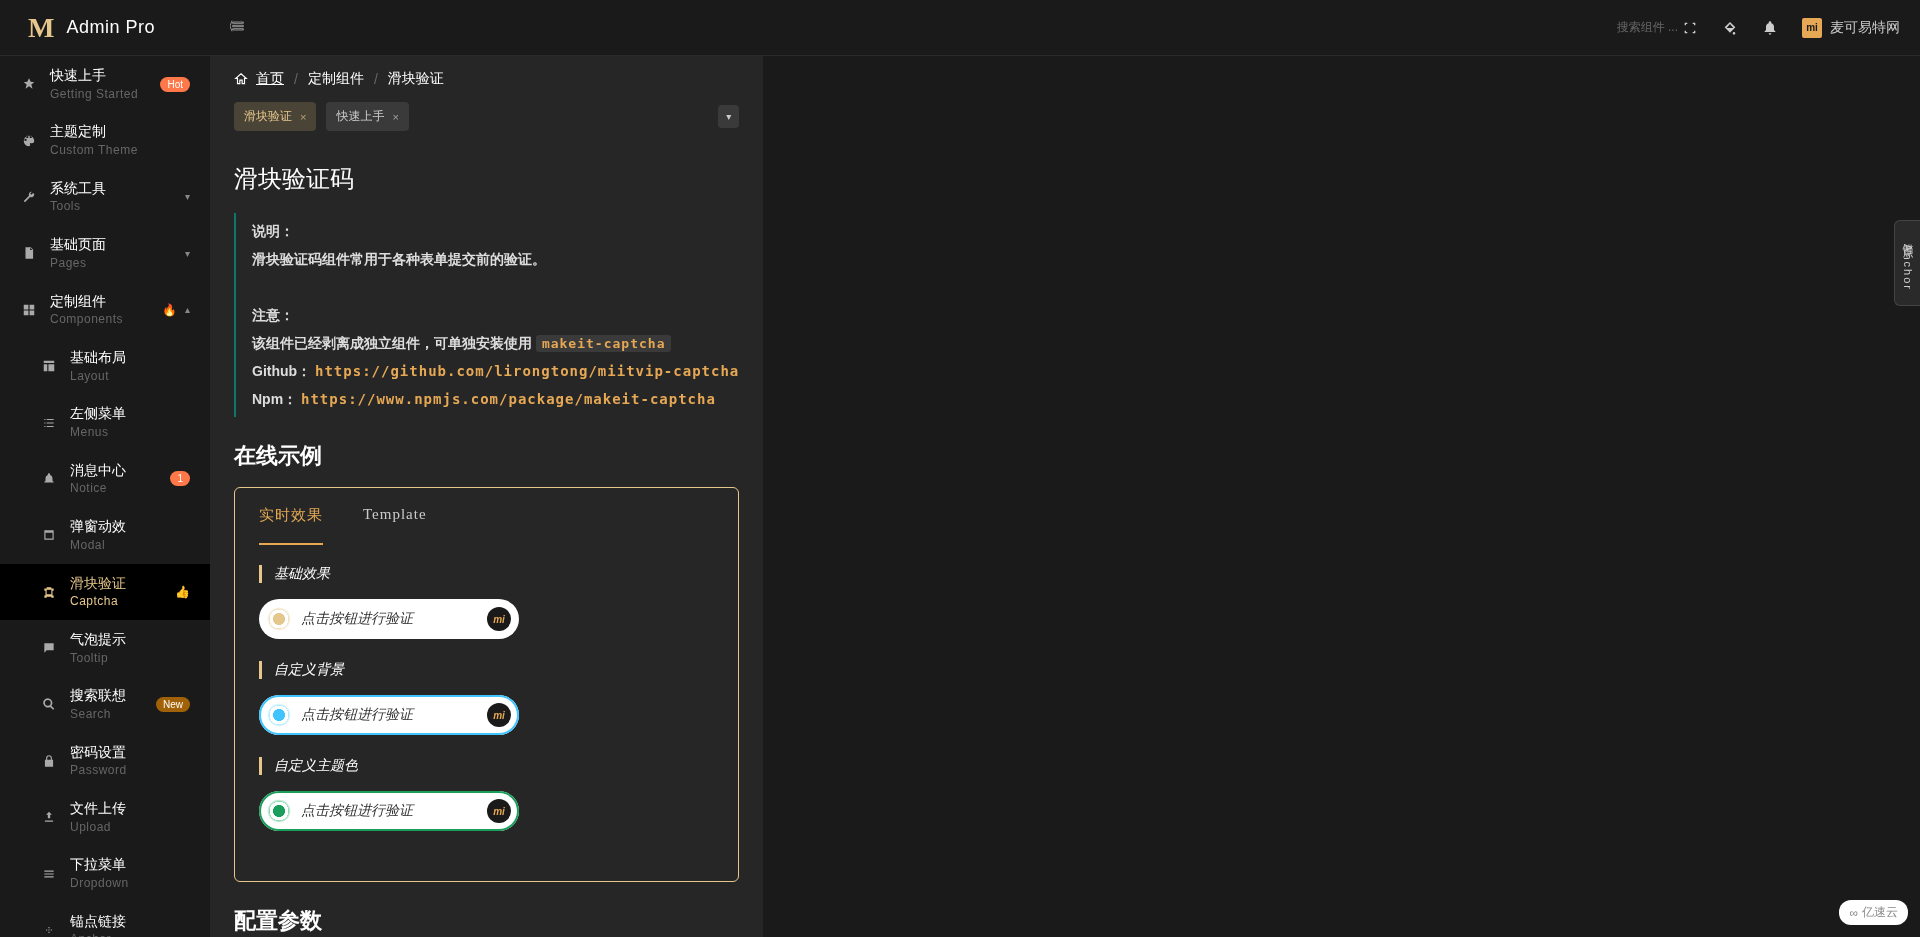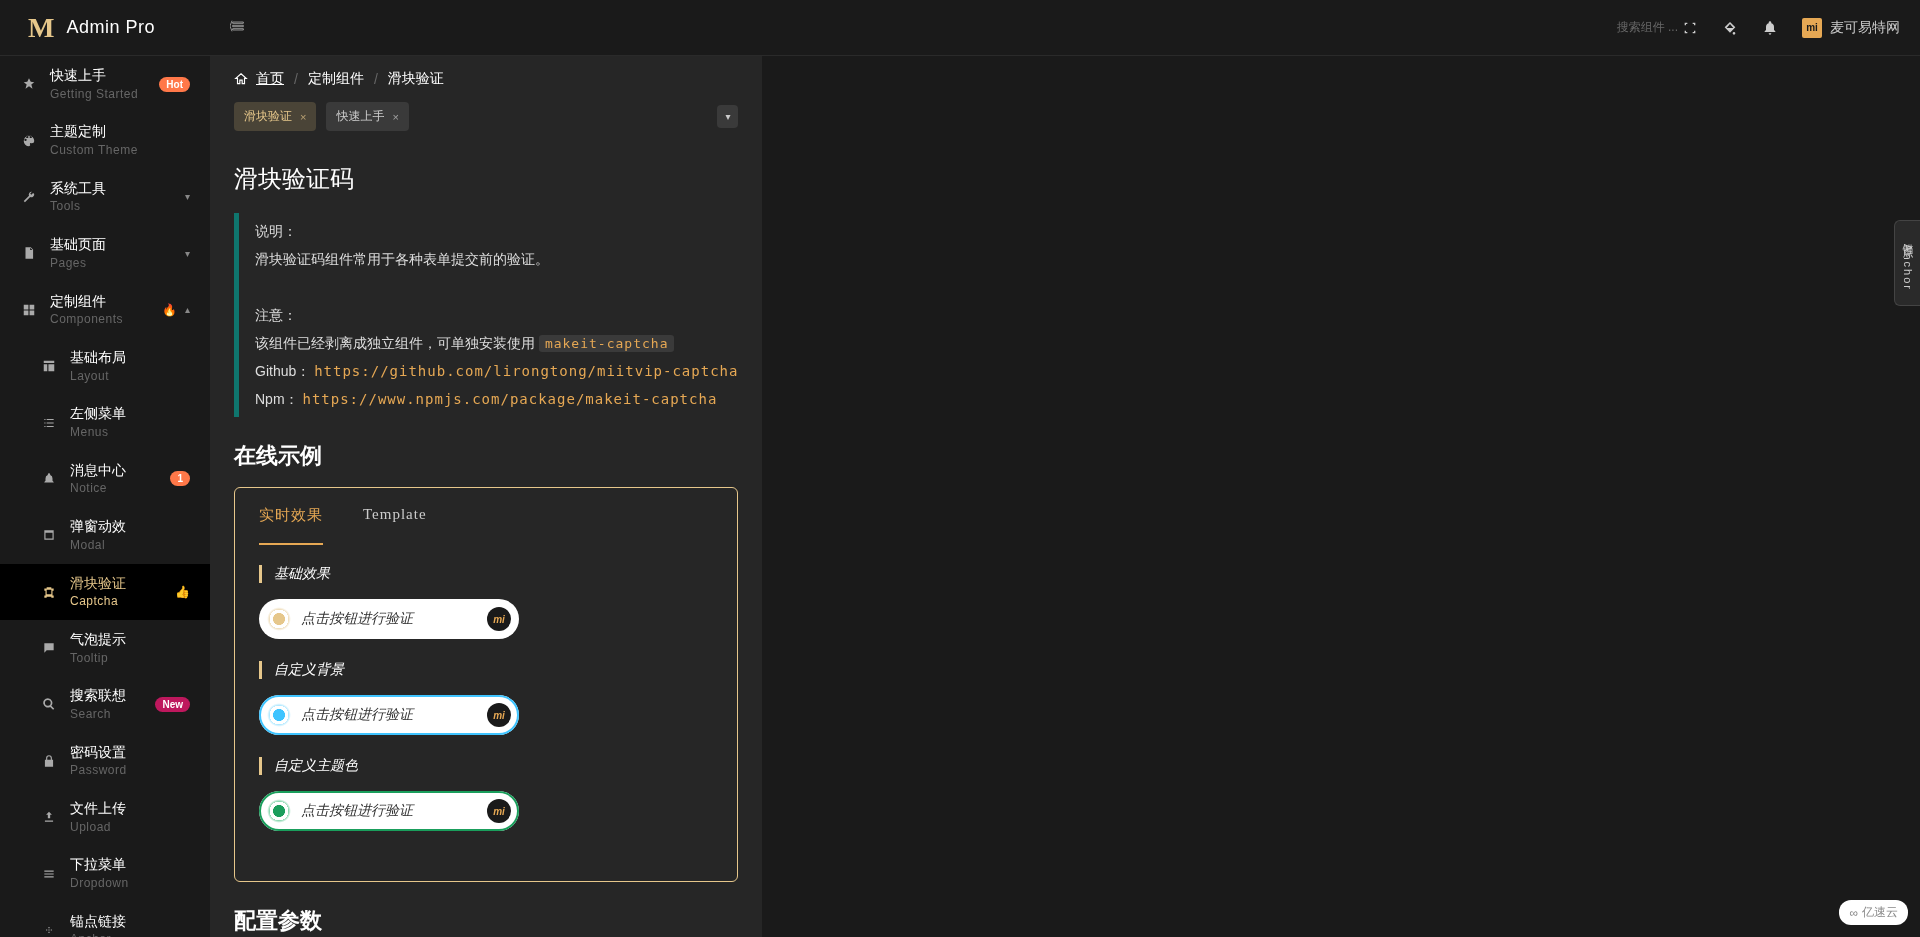--- a/index.html
+++ b/index.html
@@ -123,23 +123,23 @@
     .nav-item.active .nav-icon { color: #e6c78b; }
     .nav-text { flex: 1; }
     .nav-title { font-size: 14px; color: #fff; line-height: 1.4; }
     .nav-sub { font-size: 12px; color: #666; line-height: 1.4; letter-spacing: 0.5px; }
     .nav-badge {
       background: #ffa500;
       color: #fff;
       font-size: 10px;
       padding: 2px 7px;
       border-radius: 10px;
-      font-weight: 700;
-    }
-    .nav-badge.red { background: #be185d; }
+      font-weight: 400;
+    }
+    .nav-badge.red { background: #a16207; }
     .nav-badge.orange { background: #ff7849; }
     .nav-arrow { color: #888; font-size: 10px; margin-left: 8px; }
     .nav-fire { color: #ff5722; margin-left: 6px; font-size: 12px; }
     .nav-thumb { color: #4caf50; font-size: 12px; margin-left: 6px; }
     .sub-item .nav-icon { margin-left: 20px; }
     
     
     .main {
       margin-left: 210px;
       margin-top: 56px;
@@ -196,23 +196,24 @@
     .content {
       padding: 20px 24px 40px;
     }
     .page-title {
       font-size: 24px;
       color: #fff;
       font-weight: 500;
       margin-bottom: 18px;
     }
     .note-box {
-      border-left: 5px solid #0f766e;
+      border-left: 2px solid #0f766e;
       padding: 4px 0 4px 16px;
       margin-bottom: 20px;
+      font-weight: bold;
     }
     .note-box p {
       font-size: 14px;
       line-height: 2;
       color: #ddd;
     }
     .note-link { color: #e6a854; font-family: monospace; letter-spacing: 1px; cursor: pointer; }
     .code-tag {
       background: #3a3a3a;
       color: #e6a854;

